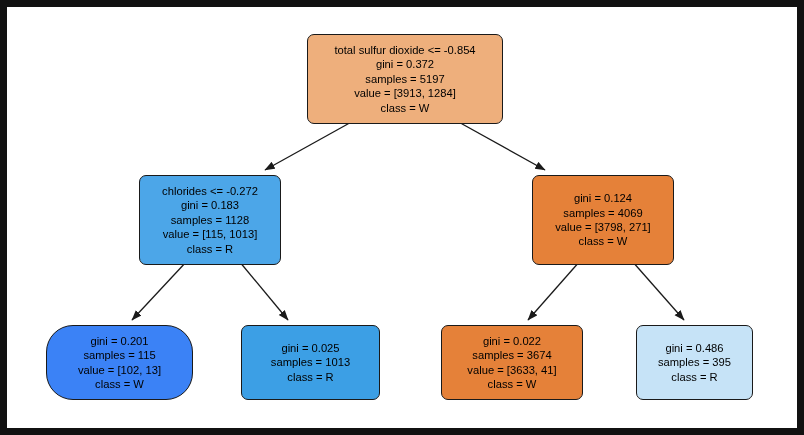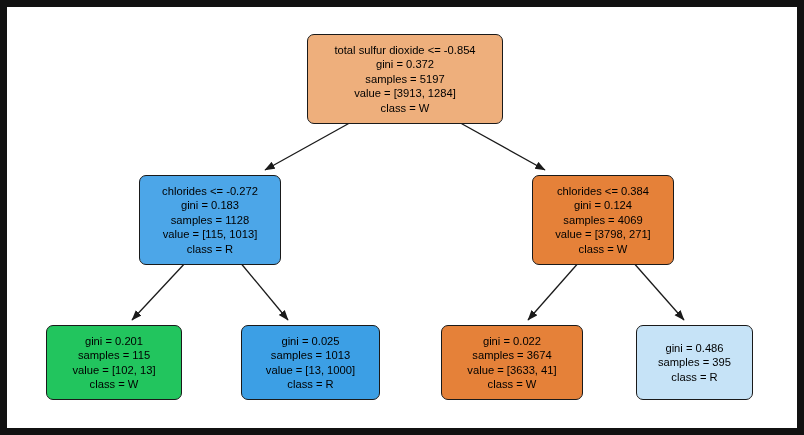--- a/index.html
+++ b/index.html
@@ -83,38 +83,36 @@
 
     <div class="node" id="node-left" style="left: 132px; top: 168px; width: 142px; height: 90px; background: rgb(76, 166, 232); align-items: center;">
       <span class="line">chlorides &lt;= -0.272</span>
       <span class="line">gini = 0.183</span>
       <span class="line">samples = 1128</span>
       <span class="line">value = [115, 1013]</span>
       <span class="line">class = R</span>
     </div>
 
     <div class="node" id="node-right" style="left: 525px; top: 168px; width: 142px; height: 90px; background: rgb(229, 129, 57);">
-      <span class="line">chlorides &lt;= 0.384</span>
       <span class="line">gini = 0.124</span>
       <span class="line">samples = 4069</span>
       <span class="line">value = [3798, 271]</span>
       <span class="line">class = W</span>
     </div>
 
-    <div class="node" id="node-leaf1" style="left: 39px; top: 318px; width: 136px; height: 75px; background: #22c55e;">
+    <div class="node" id="node-leaf1" style="left: 39px; top: 318px; width: 147px; height: 75px; background: #3b82f6; border-radius: 27px;">
       <span class="line">gini = 0.201</span>
       <span class="line">samples = 115</span>
       <span class="line">value = [102, 13]</span>
       <span class="line">class = W</span>
     </div>
 
     <div class="node" id="node-leaf2" style="left: 234px; top: 318px; width: 139px; height: 75px; background: rgb(60, 159, 229);">
       <span class="line">gini = 0.025</span>
       <span class="line">samples = 1013</span>
-      <span class="line">value = [13, 1000]</span>
       <span class="line">class = R</span>
     </div>
 
     <div class="node" id="node-leaf3" style="left: 434px; top: 318px; width: 142px; height: 75px; background: rgb(229, 129, 57);">
       <span class="line">gini = 0.022</span>
       <span class="line">samples = 3674</span>
       <span class="line">value = [3633, 41]</span>
       <span class="line">class = W</span>
     </div>
 

